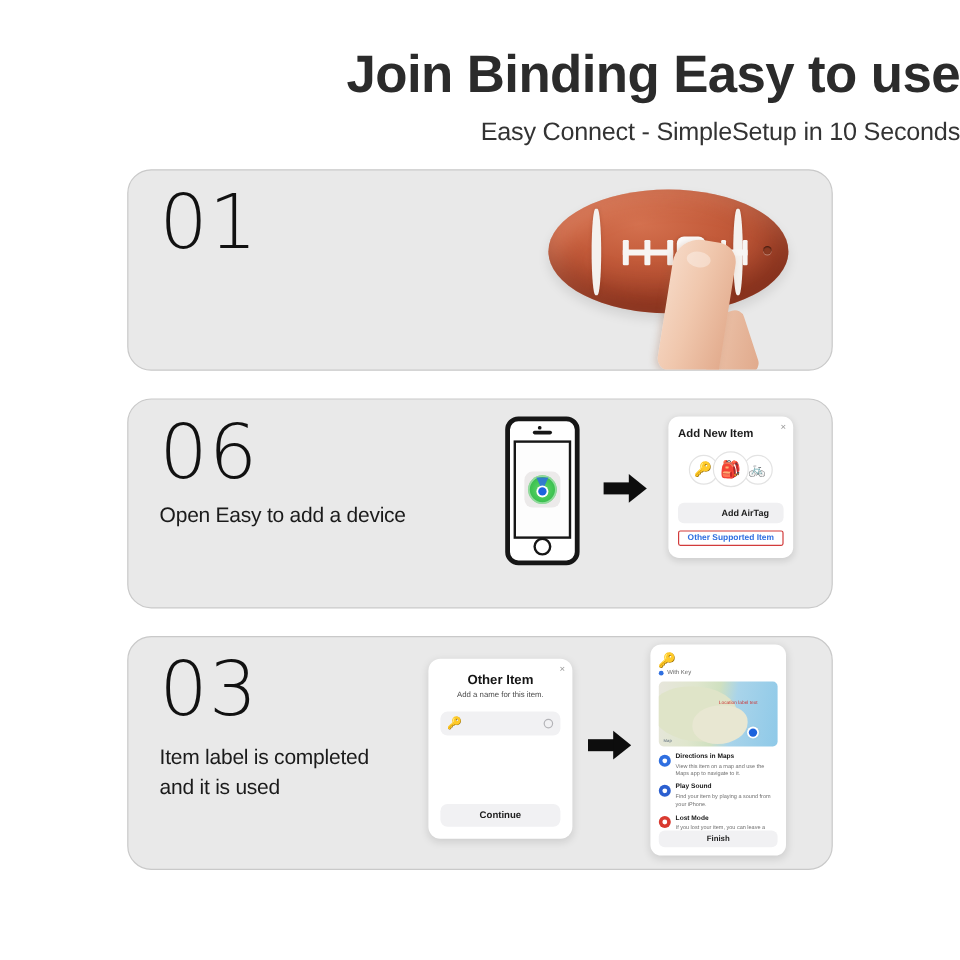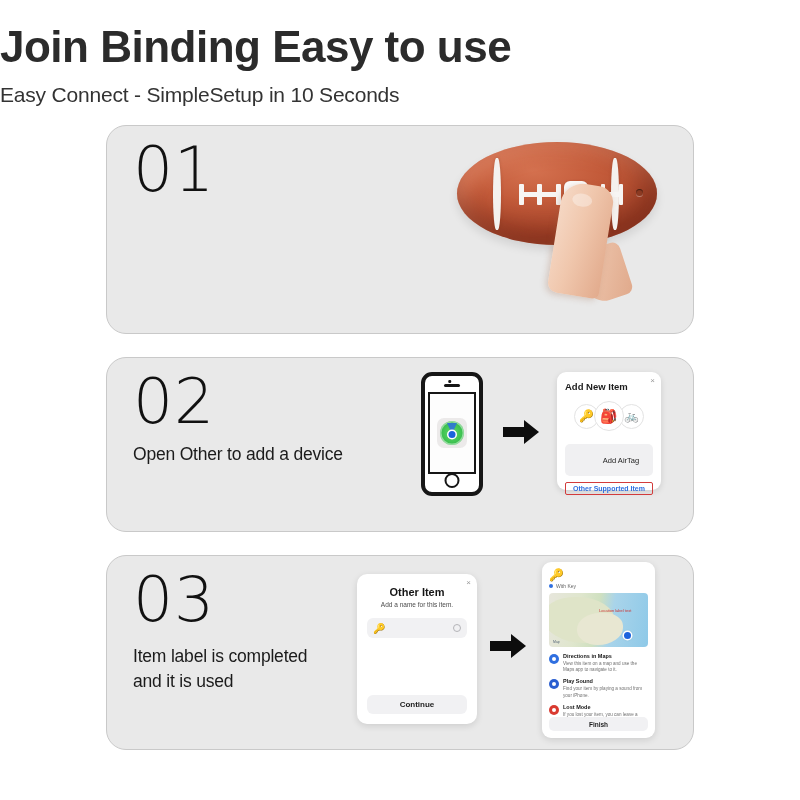--- a/index.html
+++ b/index.html
@@ -5,40 +5,40 @@
   * { box-sizing: border-box; margin: 0; padding: 0; }
   html, body {
     width: 800px; height: 800px;
     background: #ffffff;
     font-family: "Liberation Sans", "DejaVu Sans", sans-serif;
     overflow: hidden;
   }
   .page { position: relative; width: 800px; height: 800px; background:#fff; }
 
   
-  .header { text-align: left; padding-top: 24px; }
+  .header { text-align: right; padding-top: 40px; }
   .title {
     font-size: 44px; font-weight: 700; color: #2b2b2b;
     letter-spacing: -0.5px; line-height: 1.05;
   }
   .subtitle {
     font-size: 21px; font-weight: 400; color: #333;
     margin-top: 13px; letter-spacing: -0.2px;
   }
 
   
   .cards { margin-top: 18px; padding: 0 106px; display: flex; flex-direction: column; gap: 23px; }
   .card {
     position: relative;
     background: #e9e9e9;
     border: 1.2px solid #c9c9c9;
     border-radius: 20px;
     overflow: hidden;
   }
-  .card-1 { height: 209px; }
+  .card-1 { height: 168px; }
   .card-2 { height: 175px; }
   .card-3 { height: 195px; }
 
   .card-left { position: absolute; left: 26px; top: 14px; }
   .step-num {
     font-size: 63px; font-weight: 300; color: #111;
     line-height: 0.95; letter-spacing: 1px;
     font-family: "DejaVu Sans", sans-serif;
   }
   .step-text {
@@ -166,23 +166,23 @@
   }
   .panel-title { text-align:left; font-size: 9.5px; font-weight: 700; color:#1c1c1c; }
   .panel-icons { display:flex; justify-content:center; align-items:center; margin-top: 9px; gap: -4px; }
   .ico-bubble {
     width: 25px; height: 25px; border-radius: 50%; background:#fff;
     border: 1px solid #e3e3e3; display:flex; align-items:center; justify-content:center;
     font-size: 12px;
   }
   .ico-bubble.mid { width: 30px; height: 30px; font-size: 14px; margin: 0 -5px; z-index:2; }
   .panel-btn {
-    margin-top: 13px; height: 32px; background:#f0f0f2; border-radius: 5px;
+    margin-top: 13px; height: 17px; background:#f0f0f2; border-radius: 5px;
     display:flex; align-items:center; justify-content:center;
-    font-size: 7.5px; color:#1d1d1d; font-weight:400;padding-left:24px;
+    font-size: 7.5px; color:#1d1d1d; font-weight:700;padding-left:24px;
   }
   .panel-link-box {
     margin-top: 6px; height: 13px; border: 1.2px solid #d23b3b; border-radius: 2px;
     display:flex; align-items:center; justify-content:center;
   }
   .panel-link { font-size: 7px; color:#2f6fe0; font-weight:600; }
 
   
   .c3-art { position: absolute; right: 6px; top: 6px; width: 330px; height: 182px; }
   .name-panel {
@@ -299,22 +299,22 @@
             <div class="pwr-btn"></div>
           </div>
         </div>
         <div class="thumb"></div>
         <div class="finger"></div>
       </div>
     </div>
 
     <div class="card card-2">
       <div class="card-left">
-        <div class="step-num">02</div>
-        <div class="step-text">Open Other to add a device</div>
+        <div class="step-num">06</div>
+        <div class="step-text">Open Easy to add a device</div>
       </div>
 
       <div class="c2-art">
 
         <div class="phone">
           <div class="phone-cam"></div>
           <div class="phone-speaker"></div>
           <div class="phone-screen">
             <div class="findmy-icon">
               <div class="radar"></div>

